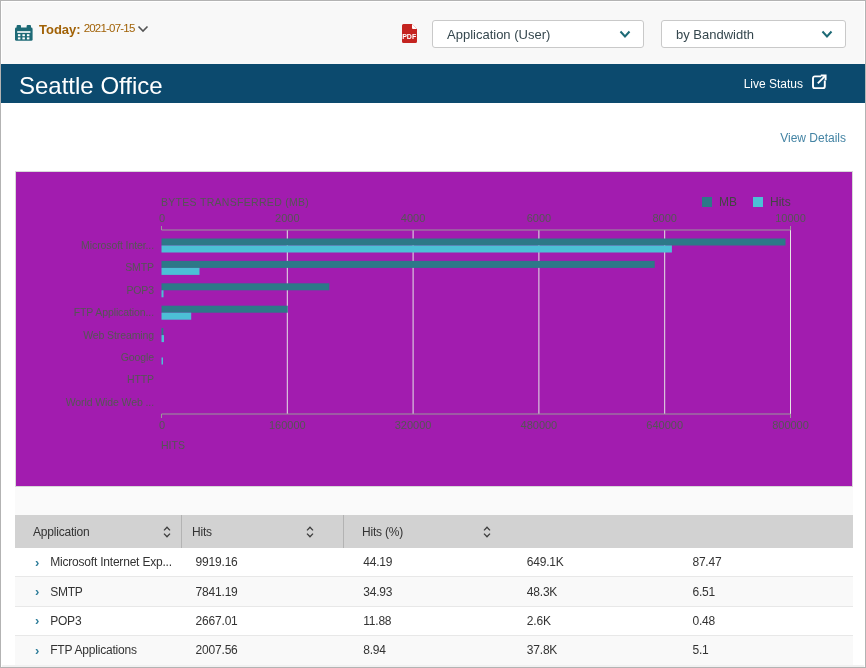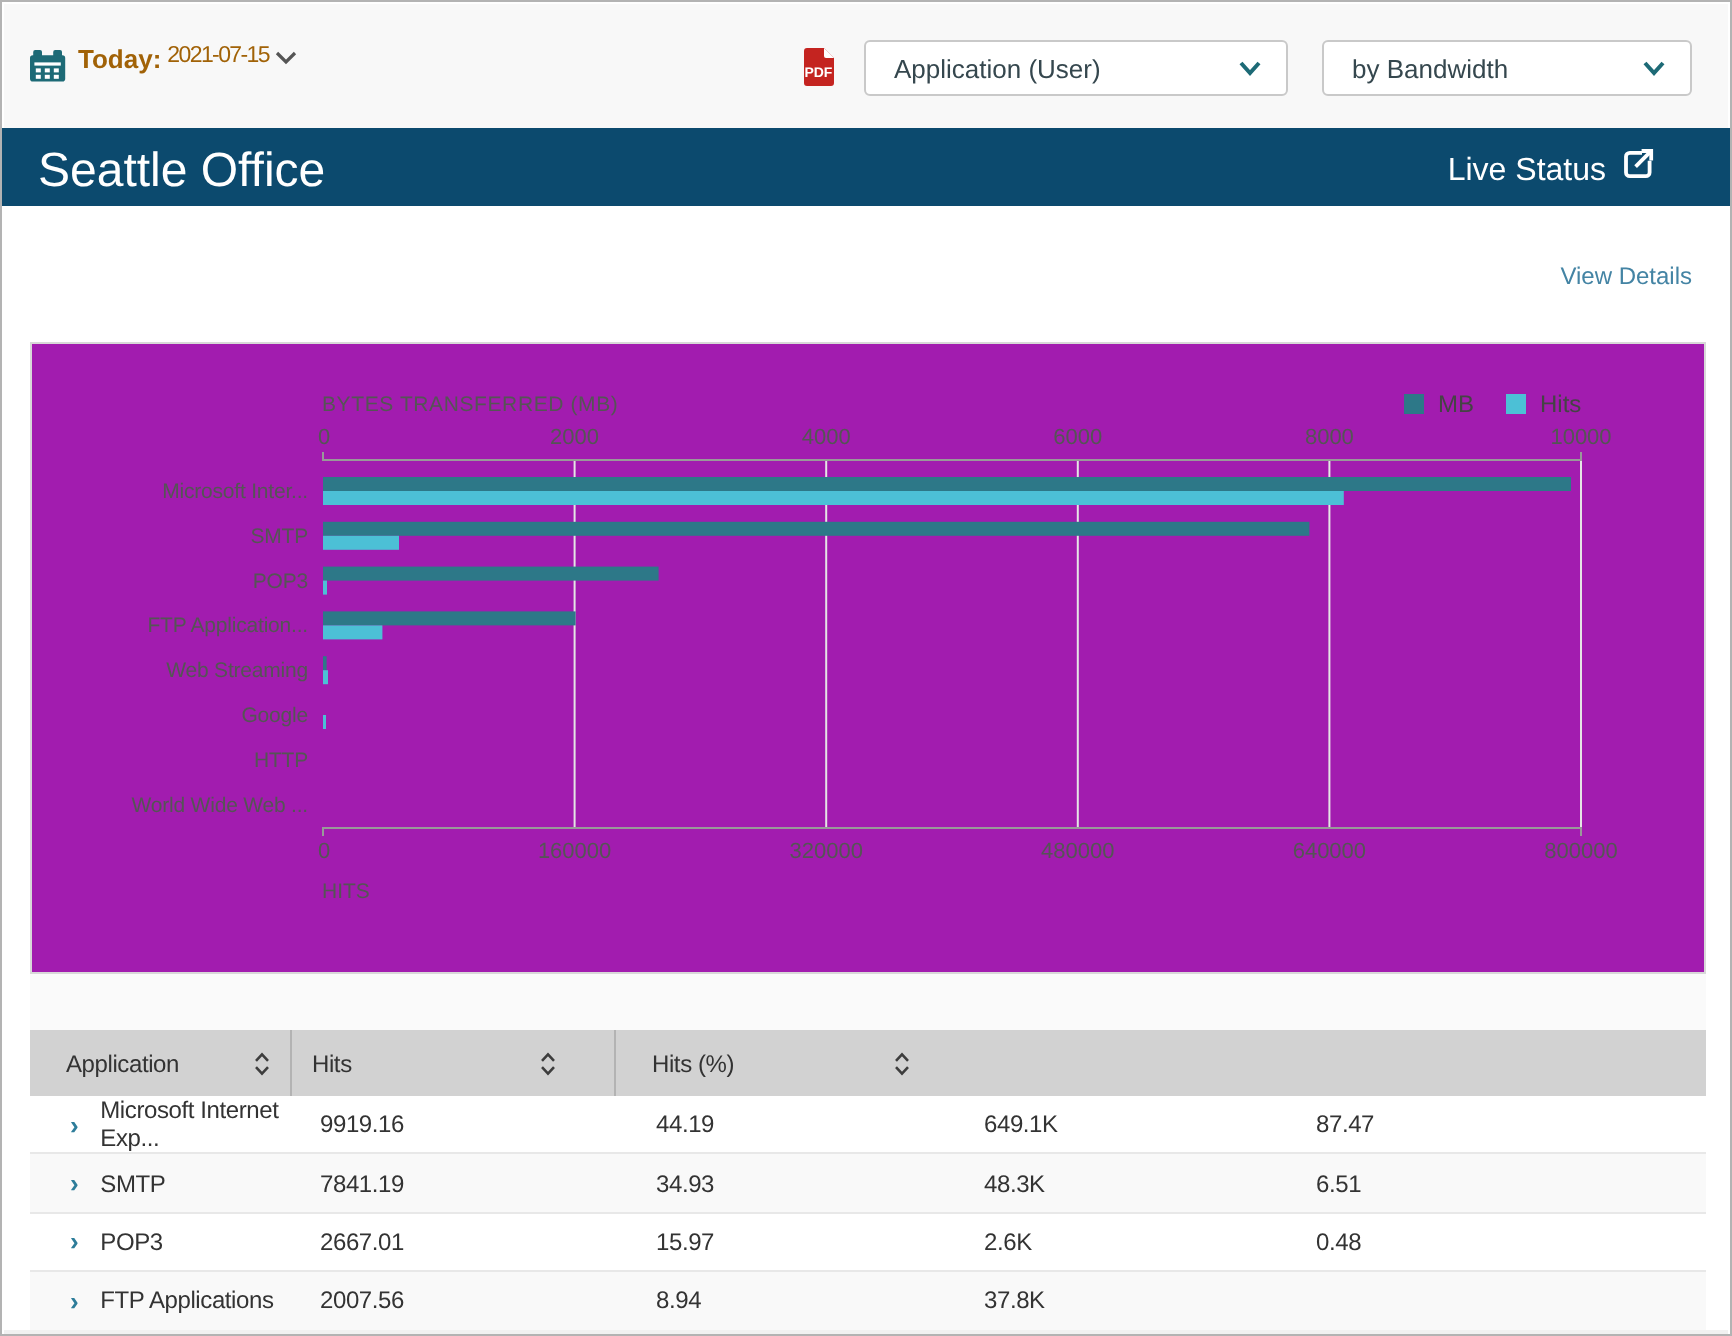--- a/index.html
+++ b/index.html
@@ -26,34 +26,34 @@
   font-size:13px; color:#35474e; display:flex; align-items:center;
 }
 .dd1 { left:430px; width:212px; padding-left:14px; }
 .dd2 { left:659px; width:185px; padding-left:14px; }
 .dd svg { position:absolute; right:12px; top:9px; }
 .titlebar {
   position:absolute; left:0; right:0; top:63px; height:39px;
   background:#0c4a6e; color:#fff;
 }
 .titlebar h1 { position:absolute; left:18px; top:8px; font-size:24px; font-weight:400; }
-.livestatus { position:absolute; right:62px; top:13px; font-size:16px; }
+.livestatus { position:absolute; right:62px; top:13px; font-size:12px; }
 .extlink { position:absolute; right:37px; top:9px; }
 .viewdetails { position:absolute; right:19px; top:130px; font-size:12px; color:#4484a4; }
 .panel {
   position:absolute; left:14px; top:170px; width:838px; height:316px;
   background:#a21caf; border:1px solid #d8d8d8;
 }
 .graybelow { position:absolute; left:14px; top:486px; width:838px; height:28px; background:#fafafa; }
 .tbl { position:absolute; left:14px; top:514px; width:838px; font-size:12px; color:#333; letter-spacing:-0.2px; }
 .thead { display:flex; background:#d2d2d2; height:33px; }
 .th { position:relative; display:flex; align-items:center; padding-left:18px; border-right:1px solid #b3b3b3; }
 .th:last-child { border-right:none; }
 .th .sort { position:absolute; right:10px; top:11px; } .c2 .sort { right:14px; } .c3 .sort { right:15px; } .c4 .sort { right:29px; } .c5 .sort { right:28px; }
-.c1 { width:131px; } .c2 { width:168px; } .c3 { width:168px; } .c4 { width:162px; } .c5 { width:175px; }
+.c1 { width:167px;text-align:right; } .c2 { width:168px; } .c3 { width:168px; } .c4 { width:162px; } .c5 { width:175px; }
 .trow { display:flex; height:29.4px; border-bottom:1px solid #e8e8e8; align-items:center; background:#fff; }
 .trow.alt { background:#f9f9f9; }
 .td { padding-left:14px; display:flex; align-items:center; } .td.c4 { padding-left:10px; } .th.c4 { padding-left:10px; }
 .td.first { padding-left:20px; }
 .rowchev { color:#2e7d9a; font-size:13px; margin-right:11px; font-weight:bold; }
 </style>
 </head>
 <body>
 <div class="topbar">
   <div class="today">
@@ -194,24 +194,25 @@
   <div class="trow alt">
     <div class="td first c1"><span class="rowchev">›</span>SMTP</div>
     <div class="td c2">7841.19</div>
       <div class="td c3">34.93</div>
       <div class="td c4">48.3K</div>
       <div class="td c5">6.51</div>
   </div>
   <div class="trow">
     <div class="td first c1"><span class="rowchev">›</span>POP3</div>
     <div class="td c2">2667.01</div>
-      <div class="td c3">15.97</div>
+      <div class="td c3">11.88</div>
       <div class="td c4">2.6K</div>
       <div class="td c5">0.48</div>
   </div>
   <div class="trow alt">
     <div class="td first c1"><span class="rowchev">›</span>FTP Applications</div>
     <div class="td c2">2007.56</div>
       <div class="td c3">8.94</div>
       <div class="td c4">37.8K</div>
+      <div class="td c5">5.1</div>
   </div>
 </div>
 <div style="position:absolute;left:1px;right:1px;top:664px;height:3px;background:#f1f1f1;"></div>
 
 </body></html>

